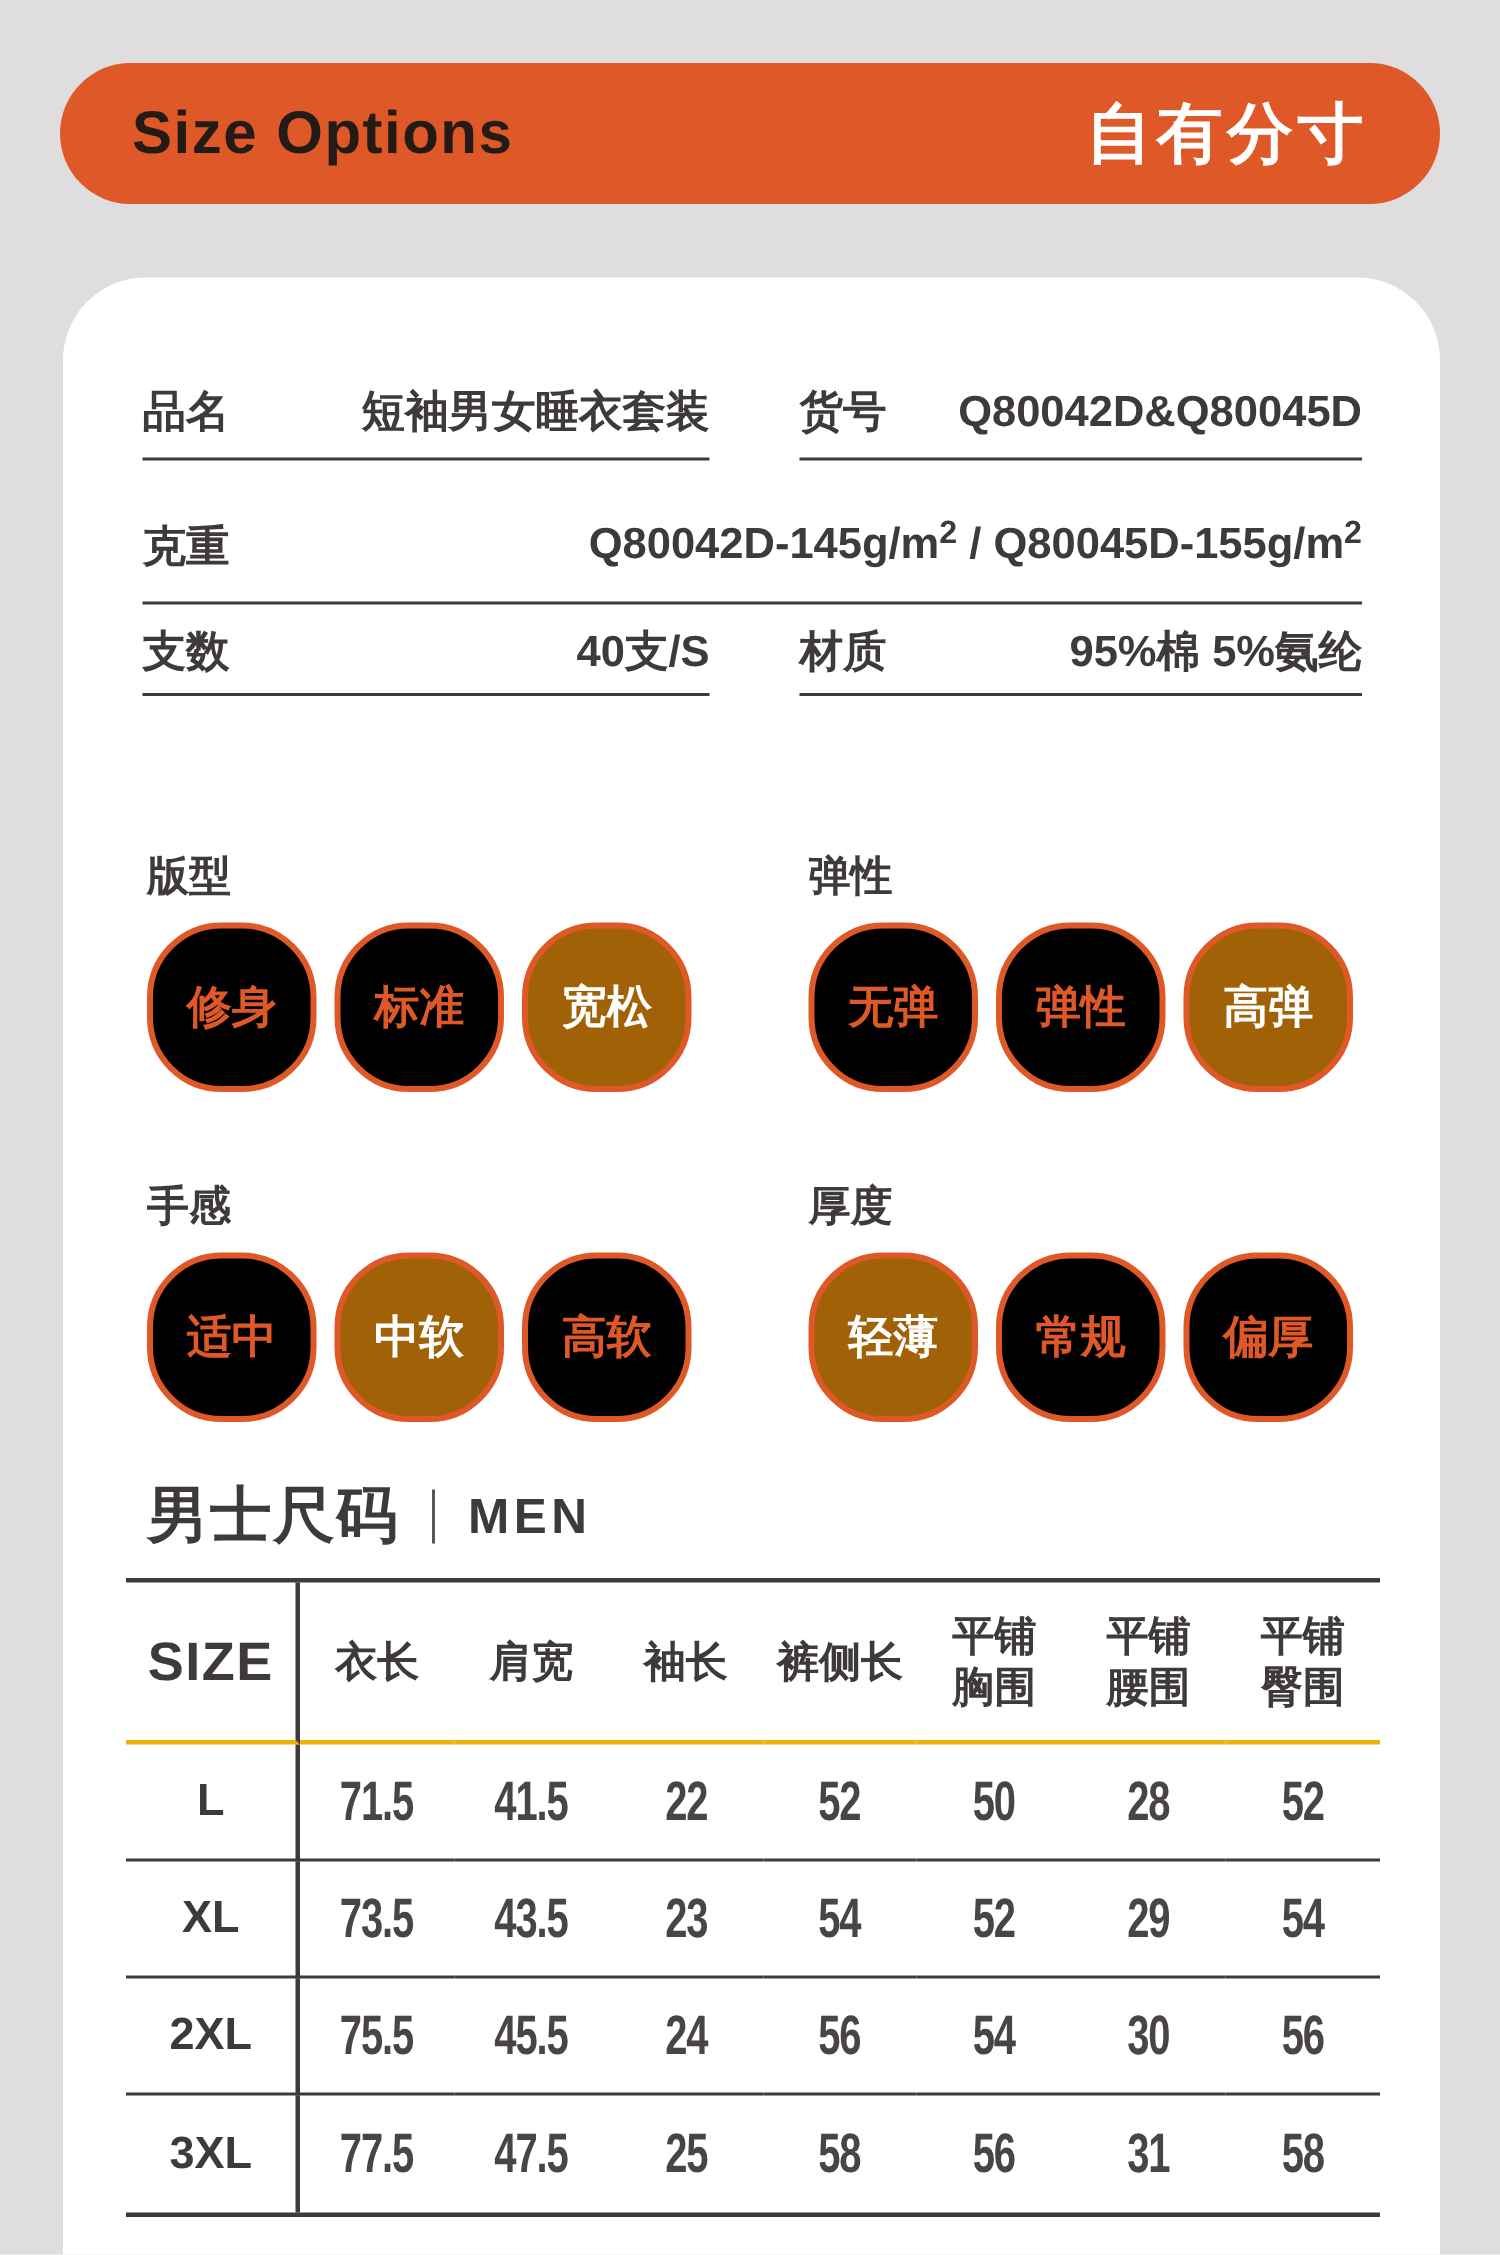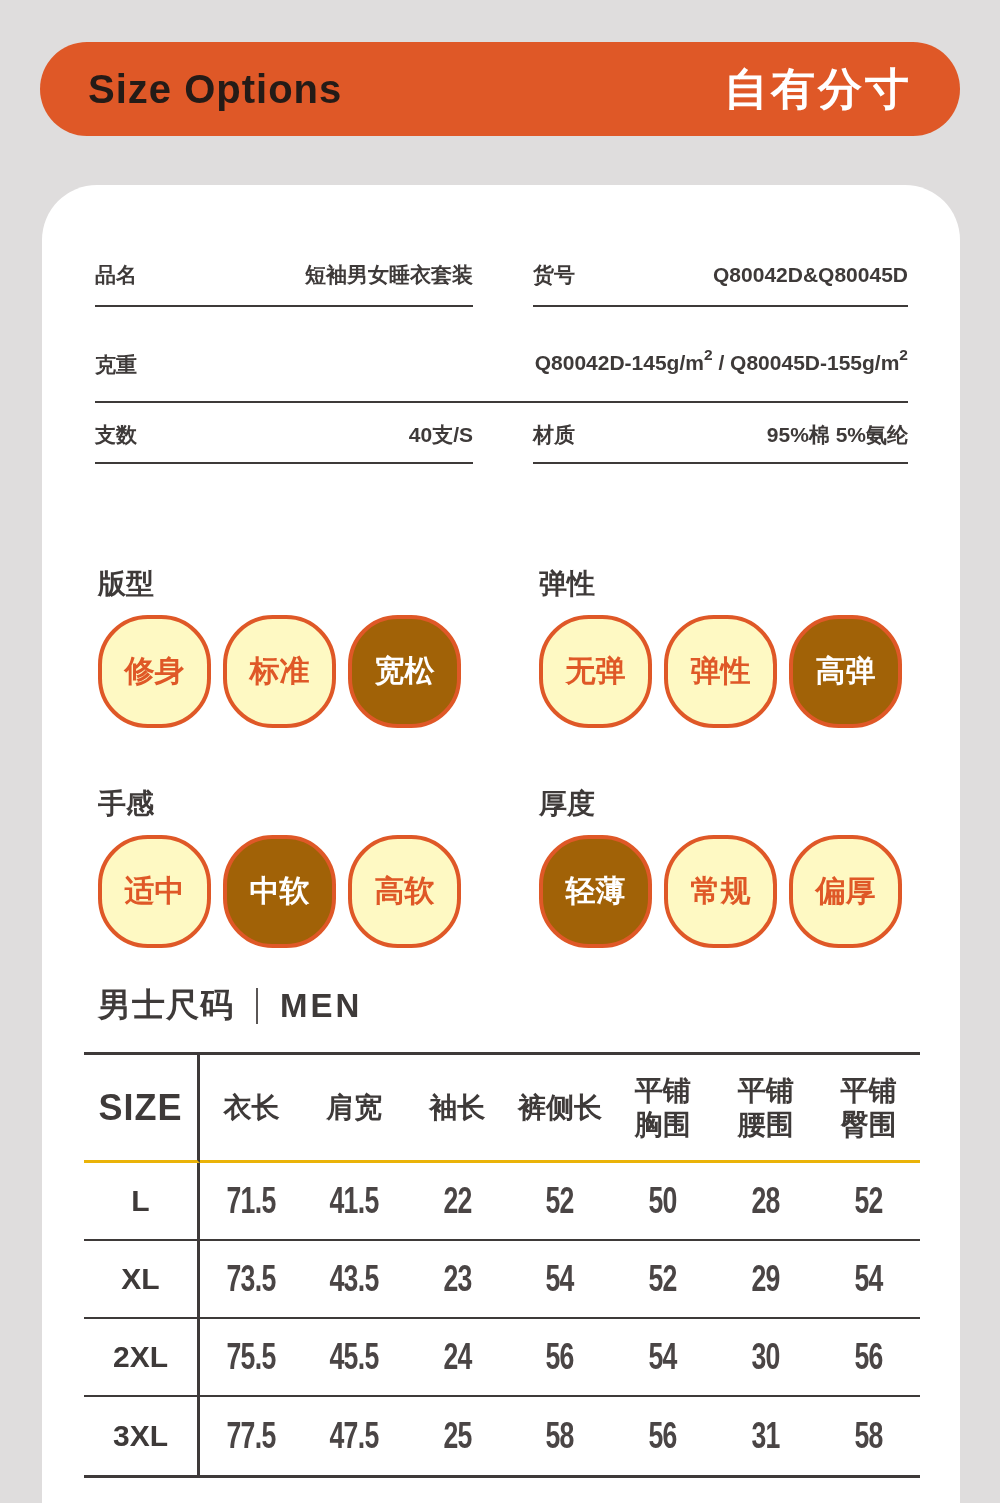--- a/index.html
+++ b/index.html
@@ -24,49 +24,49 @@
   
   .card {
     position:absolute; left:42px; top:185px; width:918px; height:1380px;
     background:#ffffff; border-radius:55px;
   }
 
   
   .info-row {
     position:absolute; display:flex; justify-content:space-between; align-items:flex-end;
     border-bottom:2px solid #3e3a39; padding-bottom:12px;
-    font-size:21px; font-weight:700; line-height:36px; color:#3e3a39;
+    font-size:29px; font-weight:700; line-height:36px; color:#3e3a39;
   }
   .r1a { left:53px;  top:72px;  width:378px; }
   .r1b { left:491px; top:72px;  width:375px;gap:20px; }
   .r2  { left:53px;  top:160px; width:813px; padding-bottom:18px; }
   .r3a { left:53px;  top:232px; width:378px; padding-bottom:9px; }
   .r3b { left:491px; top:232px; width:375px; padding-bottom:9px;align-items:flex-end; }
   .sup { font-size:0.74em; position:relative; top:-10px; }
 
   
   .attr-group { position:absolute; }
   .g0 { left:56px;  top:380px; }
   .g1 { left:497px; top:380px; }
   .g2 { left:56px;  top:600px; }
   .g3 { left:497px; top:600px; }
   .attr-label { font-size:28px; font-weight:700; color:#3e3a39; display:block; }
   .opt-row { display:flex; gap:12px; margin-top:12px; }
   .opt {
     width:113px; height:113px; border-radius:44%;
-    border:4px solid #df5827; background:#fef9c3;
+    border:4px solid #df5827; background:#000000;
     display:flex; align-items:center; justify-content:center;
     font-size:30px; font-weight:700; color:#df5827;
     cursor:pointer;
   }
   .opt.selected { background:#a16207; border-color:#df5827; color:#ffffff; }
 
   
   .size-title { position:absolute; left:56px; top:798px; display:flex; align-items:center; }
-  .size-title-zh { font-size:33px; font-weight:700; color:#3e3a39; letter-spacing:1px; }
+  .size-title-zh { font-size:41px; font-weight:700; color:#3e3a39; letter-spacing:1px; }
   .size-title-bar { width:2px; height:36px; background:#5a5655; margin:0 22px; }
   .size-title-en { font-size:33px; font-weight:800; color:#3e3a39; letter-spacing:3px; }
 
   
   .size-table {
     position:absolute; left:42px; top:867px; width:836px;
     display:grid;
     grid-template-columns:116px repeat(7,1fr);
     grid-template-rows:108px repeat(4,78px);
     border-top:3px solid #3e3a39; border-bottom:3px solid #3e3a39;

